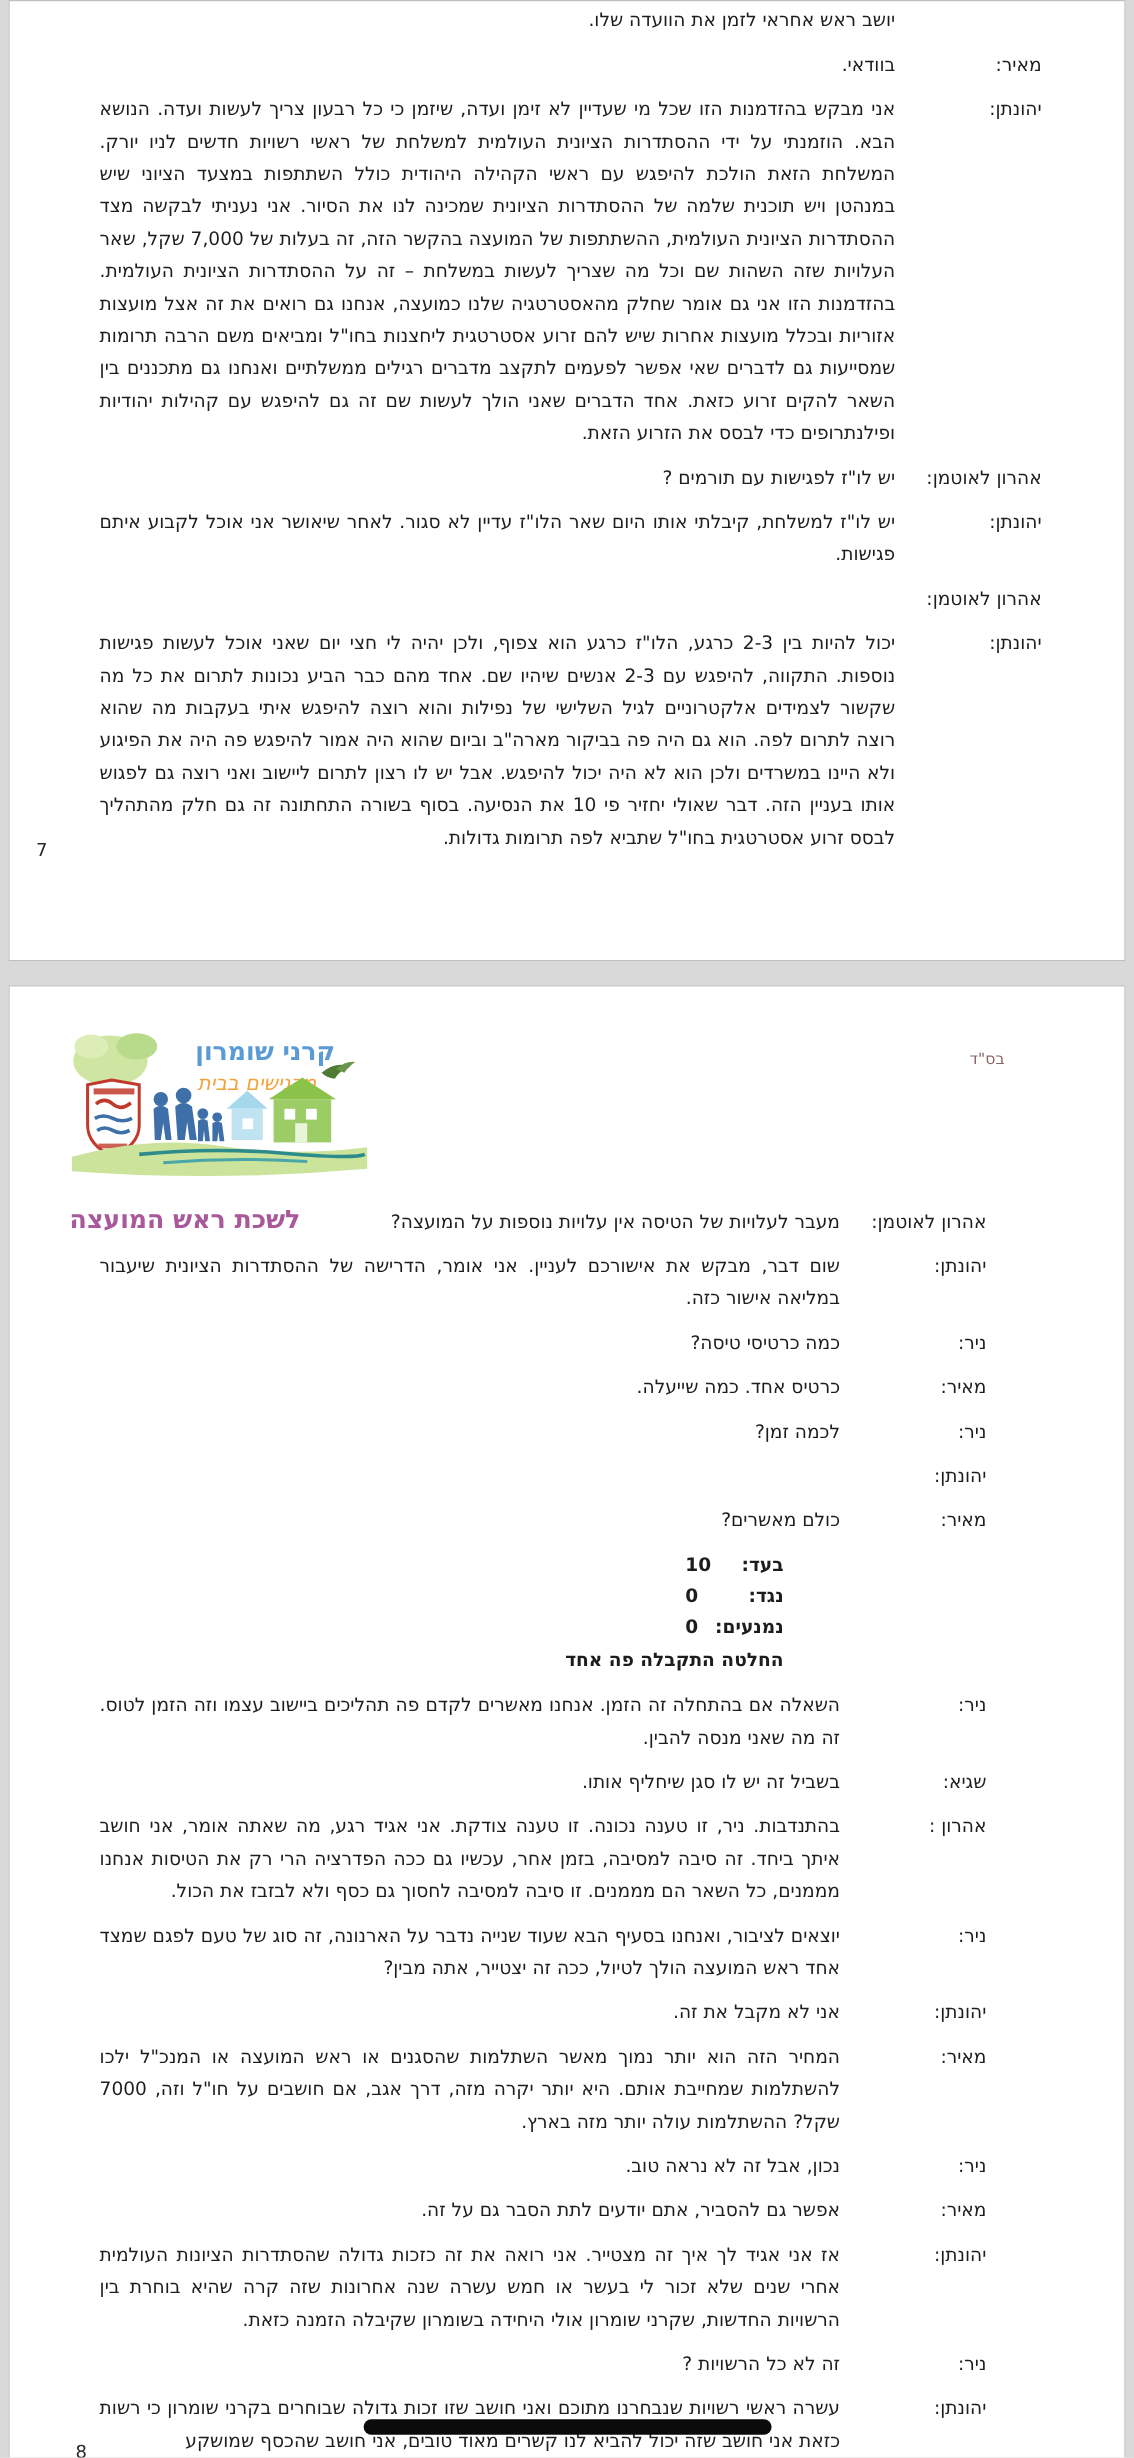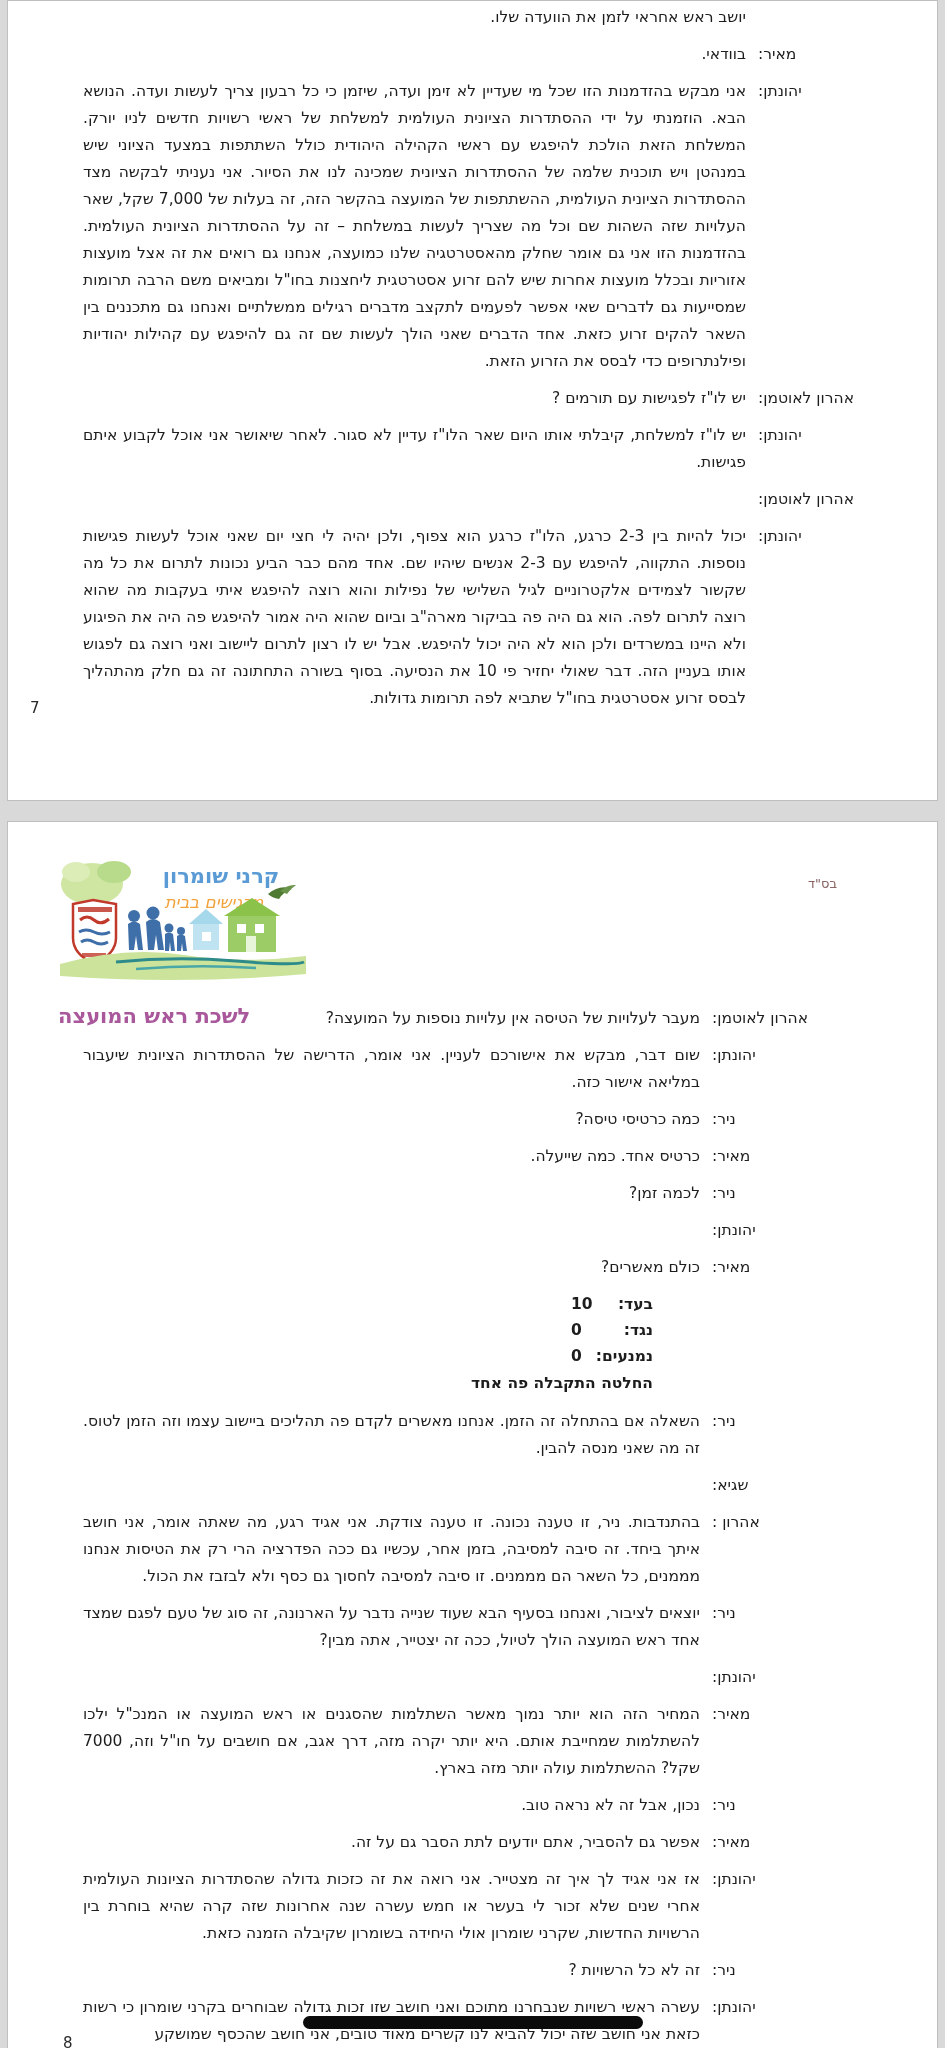--- a/index.html
+++ b/index.html
@@ -22,21 +22,21 @@
   #page1 { height: 801px; padding: 3px 69px 0 75px; }
   #page2 { margin-top: 20px; height: 1320px; padding: 0 115px 0 75px; }
 
   .dialog { direction: rtl; font-size: 15.5px; line-height: 27px; }
   .drow {
     display: grid;
     grid-template-columns: 110px 1fr;
     column-gap: 12px;
     margin-bottom: 10px;
   }
-  .speaker { white-space: nowrap; text-align: left; }
+  .speaker { white-space: nowrap; text-align: right; }
   .dtext  { text-align: justify; }
 
   
   .vote {
     direction: rtl;
     margin: 2px 169px 12px 0;
     font-weight: bold;
     font-size: 15.5px;
     line-height: 26px;
   }
@@ -251,34 +251,36 @@
 
   <div class="dialog">
 
       <div class="drow">
         <div class="speaker">ניר:</div>
         <div class="dtext">השאלה אם בהתחלה זה הזמן. אנחנו מאשרים לקדם פה תהליכים ביישוב עצמו וזה הזמן לטוס. זה מה שאני מנסה להבין.</div>
       </div>
 
       <div class="drow">
         <div class="speaker">שגיא:</div>
+        <div class="dtext">בשביל זה יש לו סגן שיחליף אותו.</div>
       </div>
 
       <div class="drow">
         <div class="speaker">אהרון :</div>
         <div class="dtext">בהתנדבות. ניר, זו טענה נכונה. זו טענה צודקת. אני אגיד רגע, מה שאתה אומר, אני חושב איתך ביחד. זה סיבה למסיבה, בזמן אחר, עכשיו גם ככה הפדרציה הרי רק את הטיסות אנחנו מממנים, כל השאר הם מממנים. זו סיבה למסיבה לחסוך גם כסף ולא לבזבז את הכול.</div>
       </div>
 
       <div class="drow">
         <div class="speaker">ניר:</div>
         <div class="dtext">יוצאים לציבור, ואנחנו בסעיף הבא שעוד שנייה נדבר על הארנונה, זה סוג של טעם לפגם שמצד אחד ראש המועצה הולך לטיול, ככה זה יצטייר, אתה מבין?</div>
       </div>
 
       <div class="drow">
         <div class="speaker">יהונתן:</div>
+        <div class="dtext">אני לא מקבל את זה.</div>
       </div>
 
       <div class="drow">
         <div class="speaker">מאיר:</div>
         <div class="dtext">המחיר הזה הוא יותר נמוך מאשר השתלמות שהסגנים או ראש המועצה או המנכ"ל ילכו להשתלמות שמחייבת אותם. היא יותר יקרה מזה, דרך אגב, אם חושבים על חו"ל וזה, 7000 שקל? ההשתלמות עולה יותר מזה בארץ.</div>
       </div>
 
       <div class="drow">
         <div class="speaker">ניר:</div>
         <div class="dtext">נכון, אבל זה לא נראה טוב.</div>

